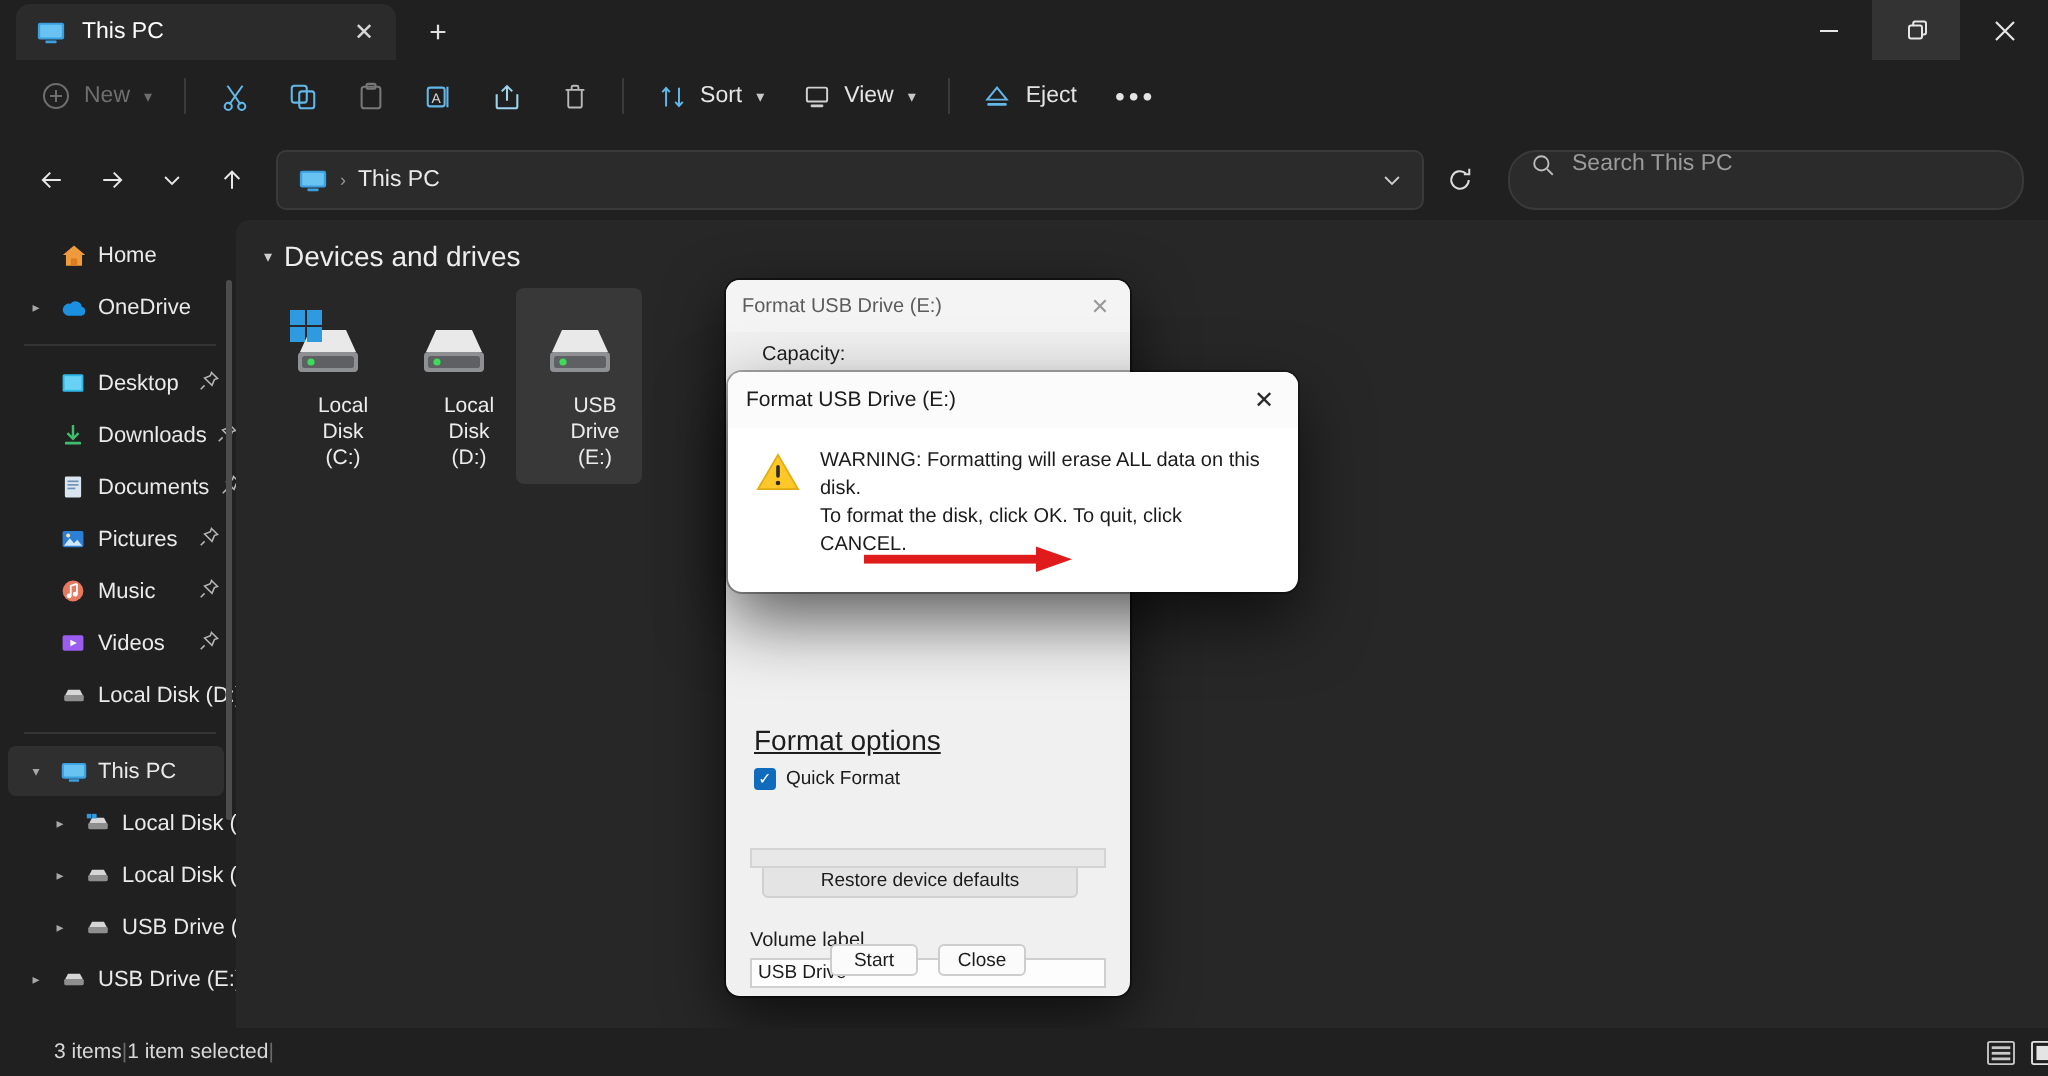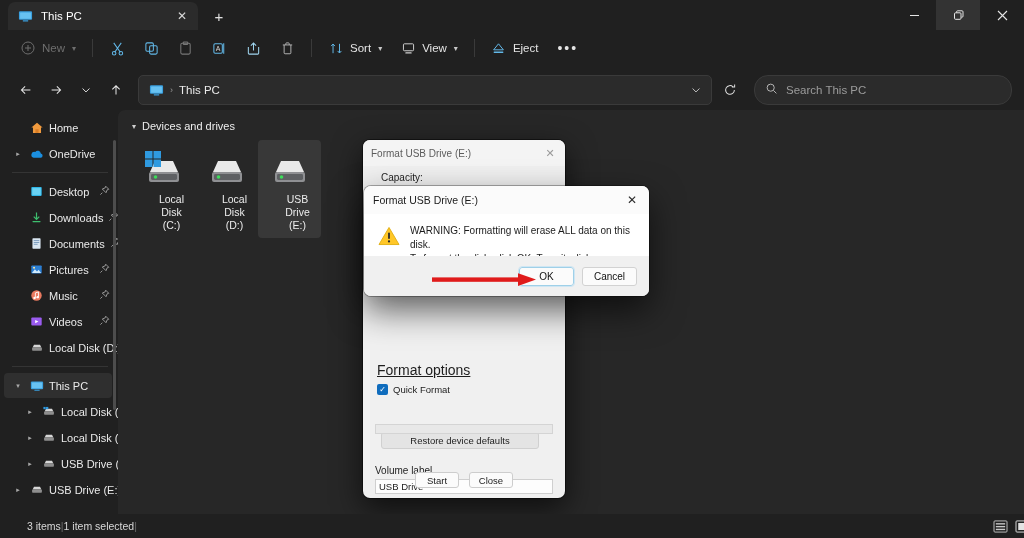--- a/index.html
+++ b/index.html
@@ -70,21 +70,21 @@
   }
   .crumb-icon { width: 15px; height: 15px; }
   .crumb-sep { color: #9a9a9a; font-size: 9px; }
   .crumb-text { color: #eaeaea; font-size: 11.5px; }
   .crumb-spacer { flex: 1; }
   .crumb-caret { width: 22px; height: 24px; display:flex; align-items:center; justify-content:center; color:#cfcfcf; font-size:9px;}
   .refreshbtn { width: 28px; height: 28px; display: flex; align-items: center; justify-content: center; color: #dcdcdc; margin-left: 2px;}
   .searchbox {
     width: 258px; height: 30px; margin-left: 8px; background: #2b2b2b;
     border: 1px solid #3a3a3a; border-radius: 14px;
-    display: flex; align-items: center; padding: 0 10px; gap: 8px;
+    display: flex; padding: 0 10px; gap: 8px;
   }
   .search-ph { color: #9b9b9b; font-size: 11.5px; }
 
   
   .sidebar {
     position: absolute; top: 110px; left: 0; width: 118px; height: 404px;
     background: #202020; overflow: hidden; padding-top: 4px;
   }
   .sb-row {
     position: relative; height: 25px; display: flex; align-items: center;
@@ -98,21 +98,21 @@
   .sb-divider { height: 1px; background: #343434; margin: 6px 10px 6px 12px; }
   .sb-scroll {
     position: absolute; right: 2px; top: 30px; width: 3px; height: 270px;
     background: #4d4d4d; border-radius: 2px;
   }
 
   
   .content { position: absolute; top: 110px; left: 118px; width: 906px; height: 404px; background: #272727; border-radius: 7px 0 0 0;}
   .group-header { display: flex; align-items: center; gap: 6px; padding: 10px 0 0 14px; }
   .group-caret { color: #cfcfcf; font-size: 8px; }
-  .group-title { color: #ededed; font-size: 11px; }
+  .group-title { color: #ededed; font-size: 14px; }
   .drives { display: flex; gap: 0px; padding: 8px 0 0 14px; }
   .drive {
     width: 63px; padding: 8px 2px 6px; border-radius: 4px;
     display: flex; flex-direction: column; align-items: center; gap: 5px;
     margin-right: 0px;
   }
   .drive.sel { background: #383838; }
   .drive-ic { width: 46px; height: 40px; position: relative; }
   .drive-name { color: #ececec; font-size: 10.5px; text-align: center; line-height: 13px; margin-left: 16px; }
 
@@ -726,24 +726,20 @@
         <svg width="22" height="20" viewBox="0 0 24 22">
           <path d="M12 1.6 L23 20.4 H1 Z" fill="#ffc728" stroke="#e0ad10" stroke-width="1"></path>
           <rect x="11" y="7.2" width="2" height="7" rx="1" fill="#2b2b2b"></rect>
           <circle cx="12" cy="17" r="1.25" fill="#2b2b2b"></circle>
         </svg>
       </div>
       <div class="warn-text">
         <div>WARNING: Formatting will erase ALL data on this disk.</div>
         <div>To format the disk, click OK. To quit, click CANCEL.</div>
       </div>
-    </div>
-    <div class="warn-footer">
-      <div class="btn-ok">OK</div>
-      <div class="btn-cancel">Cancel</div>
     </div>
   </div>
 
   <div class="arrow">
     <svg width="105" height="15" viewBox="0 0 105 15">
       <rect x="0" y="5.4" width="88" height="4.4" fill="#e01b1b"></rect>
       <path d="M86 1.2 L104 7.6 L86 14 Z" fill="#e01b1b"></path>
     </svg>
   </div>
 

